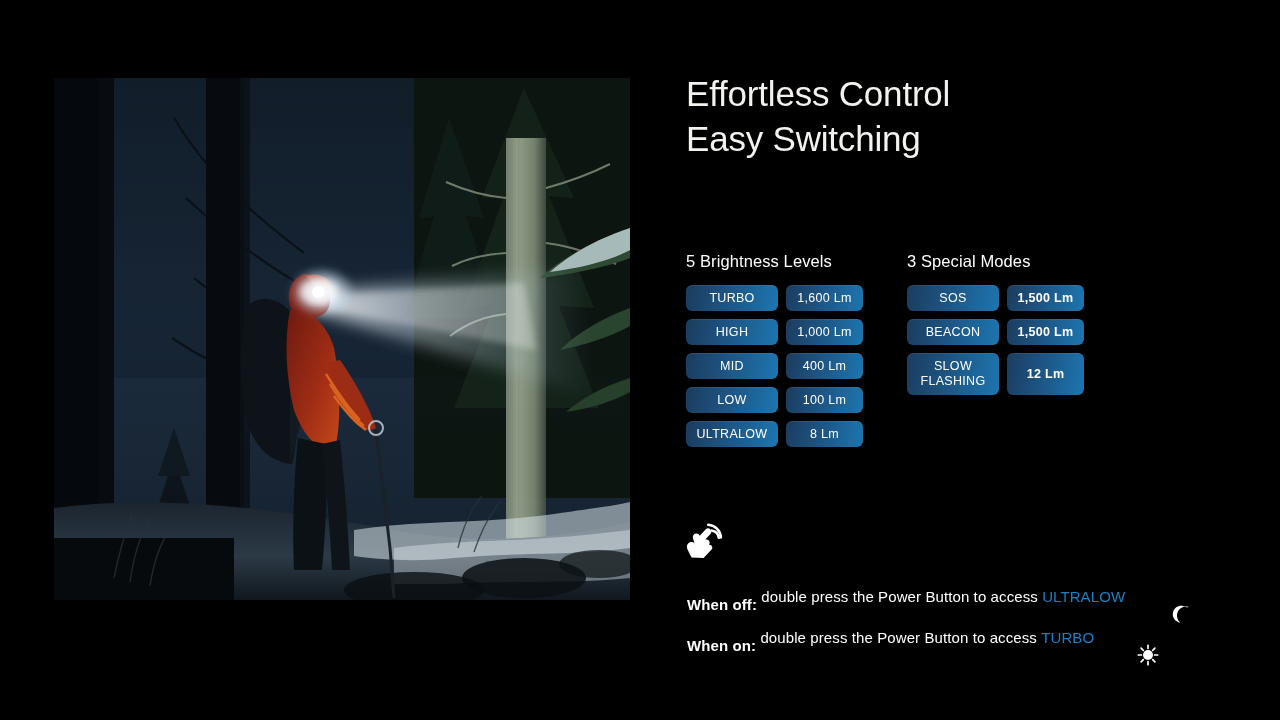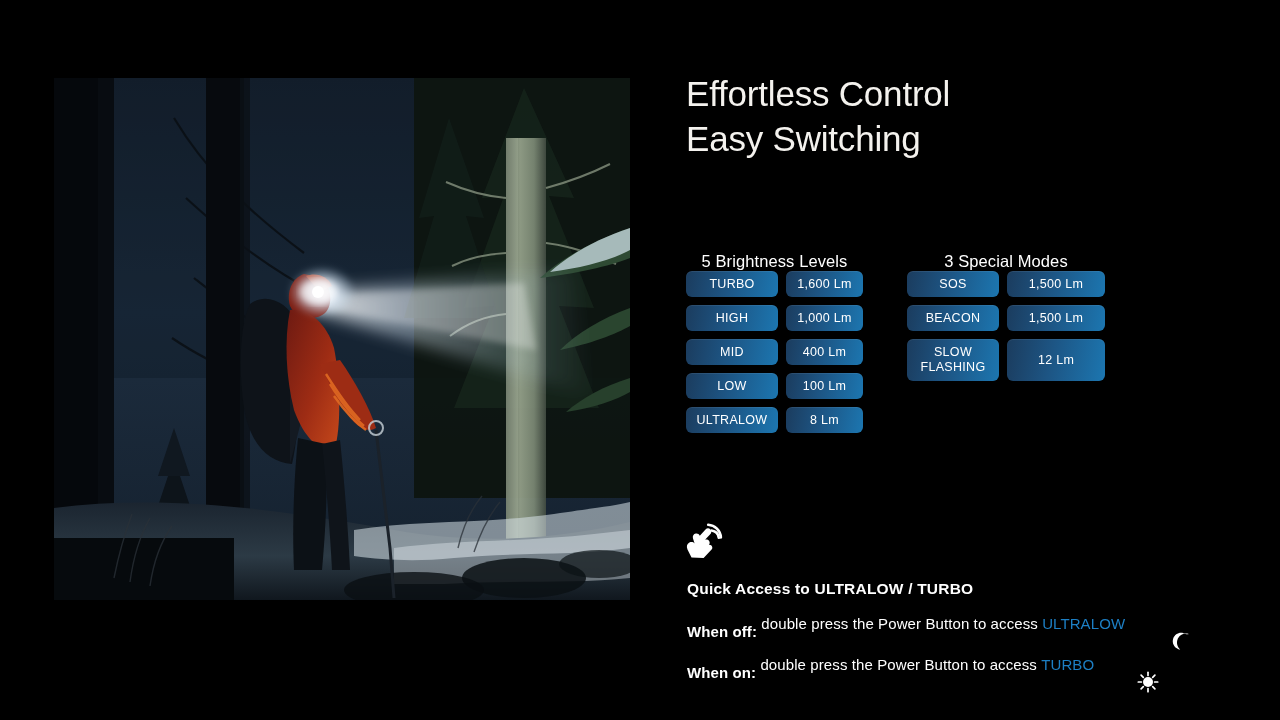--- a/index.html
+++ b/index.html
@@ -67,22 +67,22 @@
     top: 252px;
     display: flex;
     gap: 44px;
   }
 
   .table-col { display: flex; flex-direction: column; }
 
   .col-head {
     font-size: 16.5px;
     color: #ffffff;
-    text-align: center;
-    margin-bottom: 0;
+    text-align: left;
+    margin-bottom: 14px;
     letter-spacing: 0.1px;
   }
 
   .rows { display: flex; flex-direction: column; gap: 8px; }
 
   .row { display: flex; gap: 8px; }
 
   .pill {
     background: linear-gradient(100deg, #1b3c5e 0%, #1d5584 45%, #1c76b0 100%);
     border-radius: 6px;
@@ -97,21 +97,21 @@
     height: 26px;
     box-shadow: inset 0 1px 0 rgba(255,255,255,0.07);
   }
   .pill.tall { height: 42px; }
 
   
   .col-brightness .pill-name { width: 92px; }
   .col-brightness .pill-val  { width: 77px; }
   
   .col-special .pill-name { width: 92px; }
-  .col-special .pill-val  { width: 98px; }
+  .col-special .pill-val  { width: 77px; font-weight: bold; }
 
   
   .tap-icon {
     position: absolute;
     left: -3px;
     top: 516px;
     width: 46px;
     height: 46px;
   }
 
@@ -385,21 +385,20 @@
                C28.7 14.8 28.6 16.9 27.2 18.3
                L21.8 23.9 C23.6 23.2 25.6 23.8 26.4 25.4
                C27.0 26.6 26.7 27.8 25.9 28.8
                C27.4 28.6 28.8 29.5 29.2 31.0
                C29.5 32.0 29.2 32.9 28.6 33.6
                L20.6 42.0 Z" fill="#ffffff"></path>
     </svg>
   </div>
 
   <div class="instructions">
-    <div class="instr-title">Quick Access to ULTRALOW / TURBO</div>
 
     <div class="instr-line">
       <b>When off:</b><span> double press the Power Button to access </span><span class="accent">ULTRALOW</span>
       <span class="glyph">
         <svg viewBox="0 0 22 22" width="22" height="22">
           <path d="M15.6 3.2 C10.6 3.2 6.6 7.2 6.6 12.2 C6.6 16.0 8.9 19.2 12.2 20.6
                    C11.6 20.7 11.0 20.8 10.4 20.8 C5.8 20.8 2.2 17.0 2.2 12.4
                    C2.2 7.8 5.8 4.0 10.4 4.0 C12.2 4.0 14.0 4.5 15.6 3.2 Z" fill="#ffffff" transform="translate(3,-1) rotate(18 11 11)"></path>
           <circle cx="8.4" cy="6.2" r="1.25" fill="#ffffff"></circle>
         </svg>

